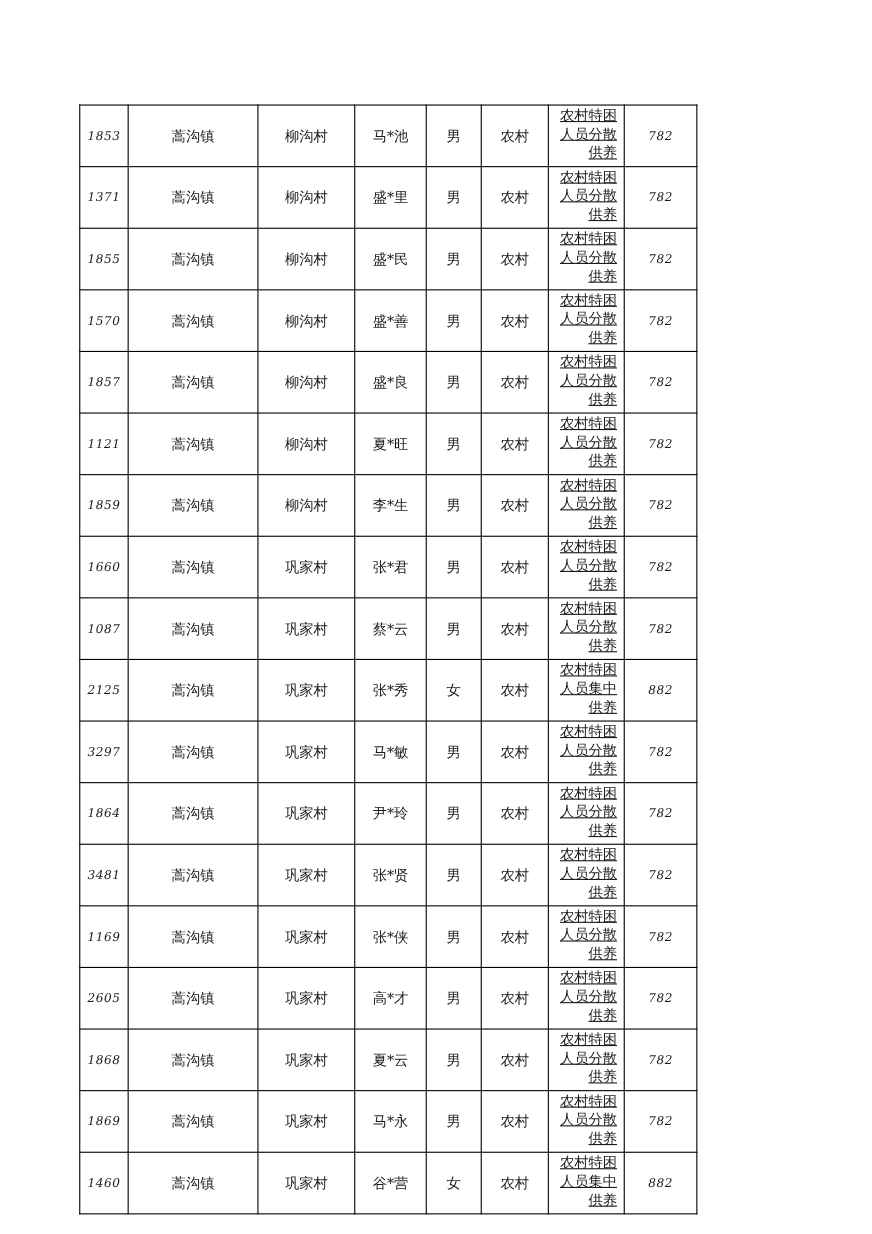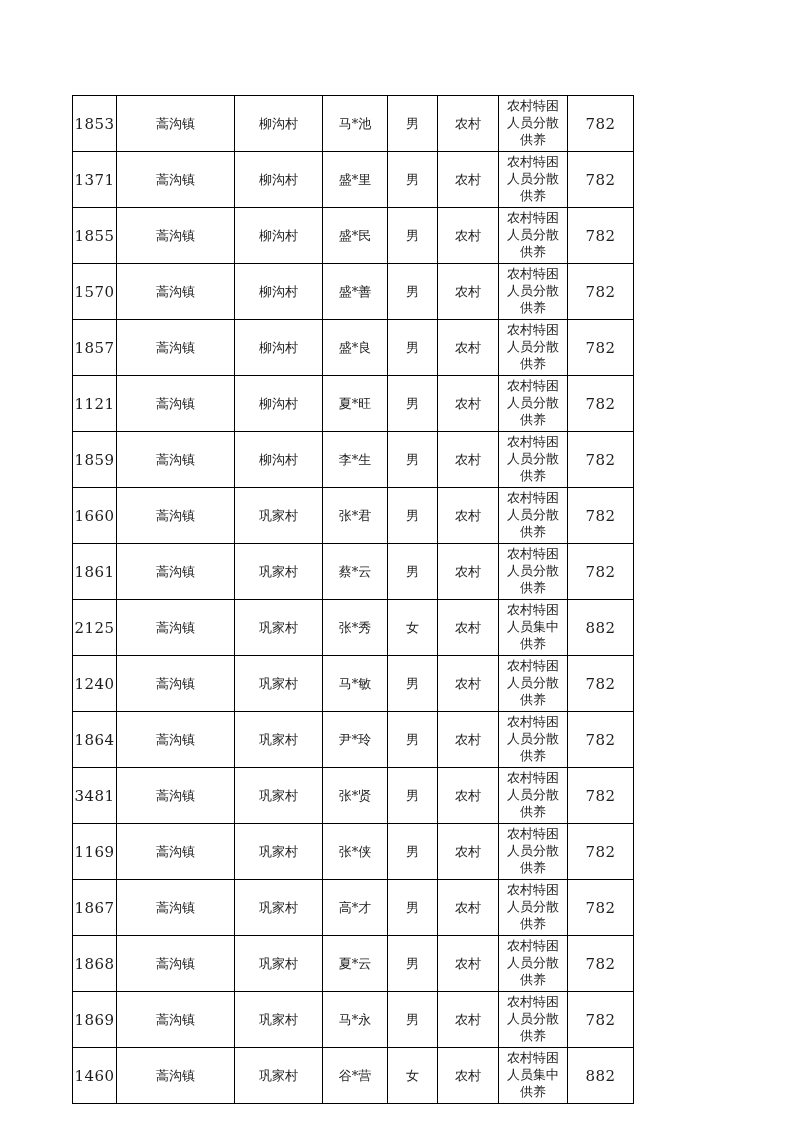--- a/index.html
+++ b/index.html
@@ -29,36 +29,38 @@
     padding: 0;
     text-align: center;
     vertical-align: middle;
     font-size: 13px;
     color: #1c1c1c;
     overflow: hidden;
     white-space: nowrap;
   }
   table.roster td.col-seq,
   table.roster td.col-amount {
-    font-size: 15px;
+    font-size: 11px;
     letter-spacing: 0.5px;
+    font-style: italic;
   }
   
   table.roster td.col-category {
     vertical-align: top;
     white-space: normal;
   }
   .cat-text {
     width: 56px;
     height: 54px;
     margin: 1px auto 0 auto;
     overflow: hidden;
     line-height: 17px;
-    text-align: center;
+    text-align: right;
     word-break: break-all;
+    text-decoration: underline;
   }
 </style>
 </head>
 <body>
 
 <div class="sheet">
   <table class="roster">
     <colgroup>
       <col style="width:44px">
       <col style="width:118px">
@@ -160,21 +162,21 @@
           <td class="col-village">巩家村</td>
           <td class="col-name">张*君</td>
           <td class="col-gender">男</td>
           <td class="col-area">农村</td>
           <td class="col-category">
             <div class="cat-text">农村特困人员分散供养</div>
           </td>
           <td class="col-amount">782</td>
         </tr>
         <tr>
-          <td class="col-seq">1861</td>
+          <td class="col-seq">1087</td>
           <td class="col-town">蒿沟镇</td>
           <td class="col-village">巩家村</td>
           <td class="col-name">蔡*云</td>
           <td class="col-gender">男</td>
           <td class="col-area">农村</td>
           <td class="col-category">
             <div class="cat-text">农村特困人员分散供养</div>
           </td>
           <td class="col-amount">782</td>
         </tr>
@@ -184,21 +186,21 @@
           <td class="col-village">巩家村</td>
           <td class="col-name">张*秀</td>
           <td class="col-gender">女</td>
           <td class="col-area">农村</td>
           <td class="col-category">
             <div class="cat-text">农村特困人员集中供养</div>
           </td>
           <td class="col-amount">882</td>
         </tr>
         <tr>
-          <td class="col-seq">1240</td>
+          <td class="col-seq">3297</td>
           <td class="col-town">蒿沟镇</td>
           <td class="col-village">巩家村</td>
           <td class="col-name">马*敏</td>
           <td class="col-gender">男</td>
           <td class="col-area">农村</td>
           <td class="col-category">
             <div class="cat-text">农村特困人员分散供养</div>
           </td>
           <td class="col-amount">782</td>
         </tr>
@@ -232,21 +234,21 @@
           <td class="col-village">巩家村</td>
           <td class="col-name">张*侠</td>
           <td class="col-gender">男</td>
           <td class="col-area">农村</td>
           <td class="col-category">
             <div class="cat-text">农村特困人员分散供养</div>
           </td>
           <td class="col-amount">782</td>
         </tr>
         <tr>
-          <td class="col-seq">1867</td>
+          <td class="col-seq">2605</td>
           <td class="col-town">蒿沟镇</td>
           <td class="col-village">巩家村</td>
           <td class="col-name">高*才</td>
           <td class="col-gender">男</td>
           <td class="col-area">农村</td>
           <td class="col-category">
             <div class="cat-text">农村特困人员分散供养</div>
           </td>
           <td class="col-amount">782</td>
         </tr>

